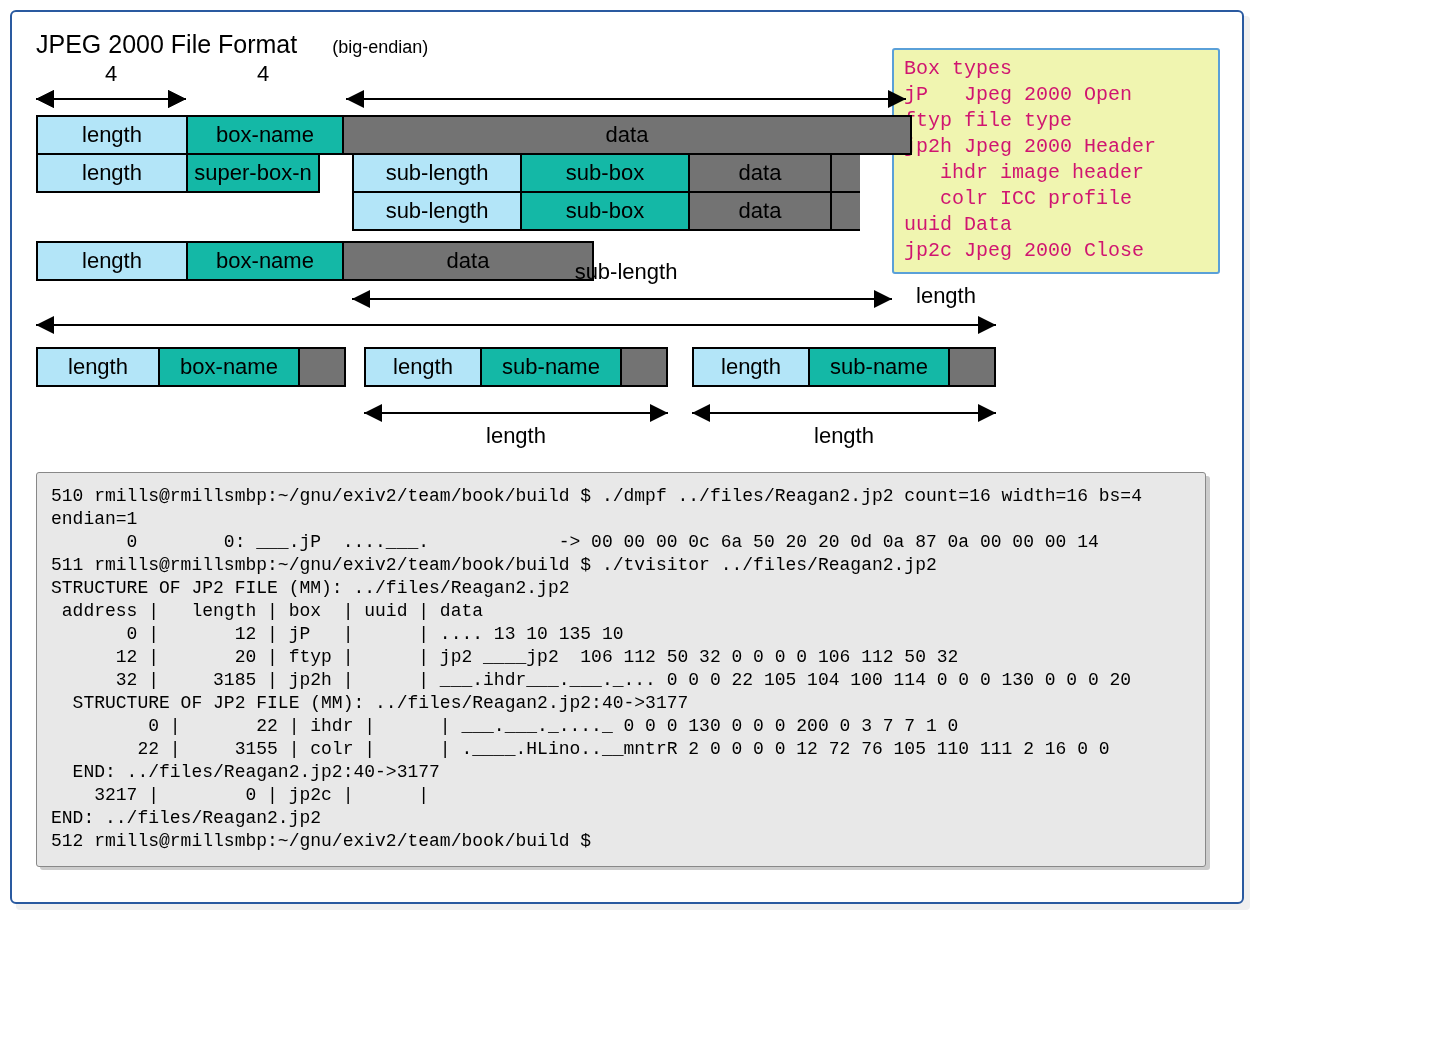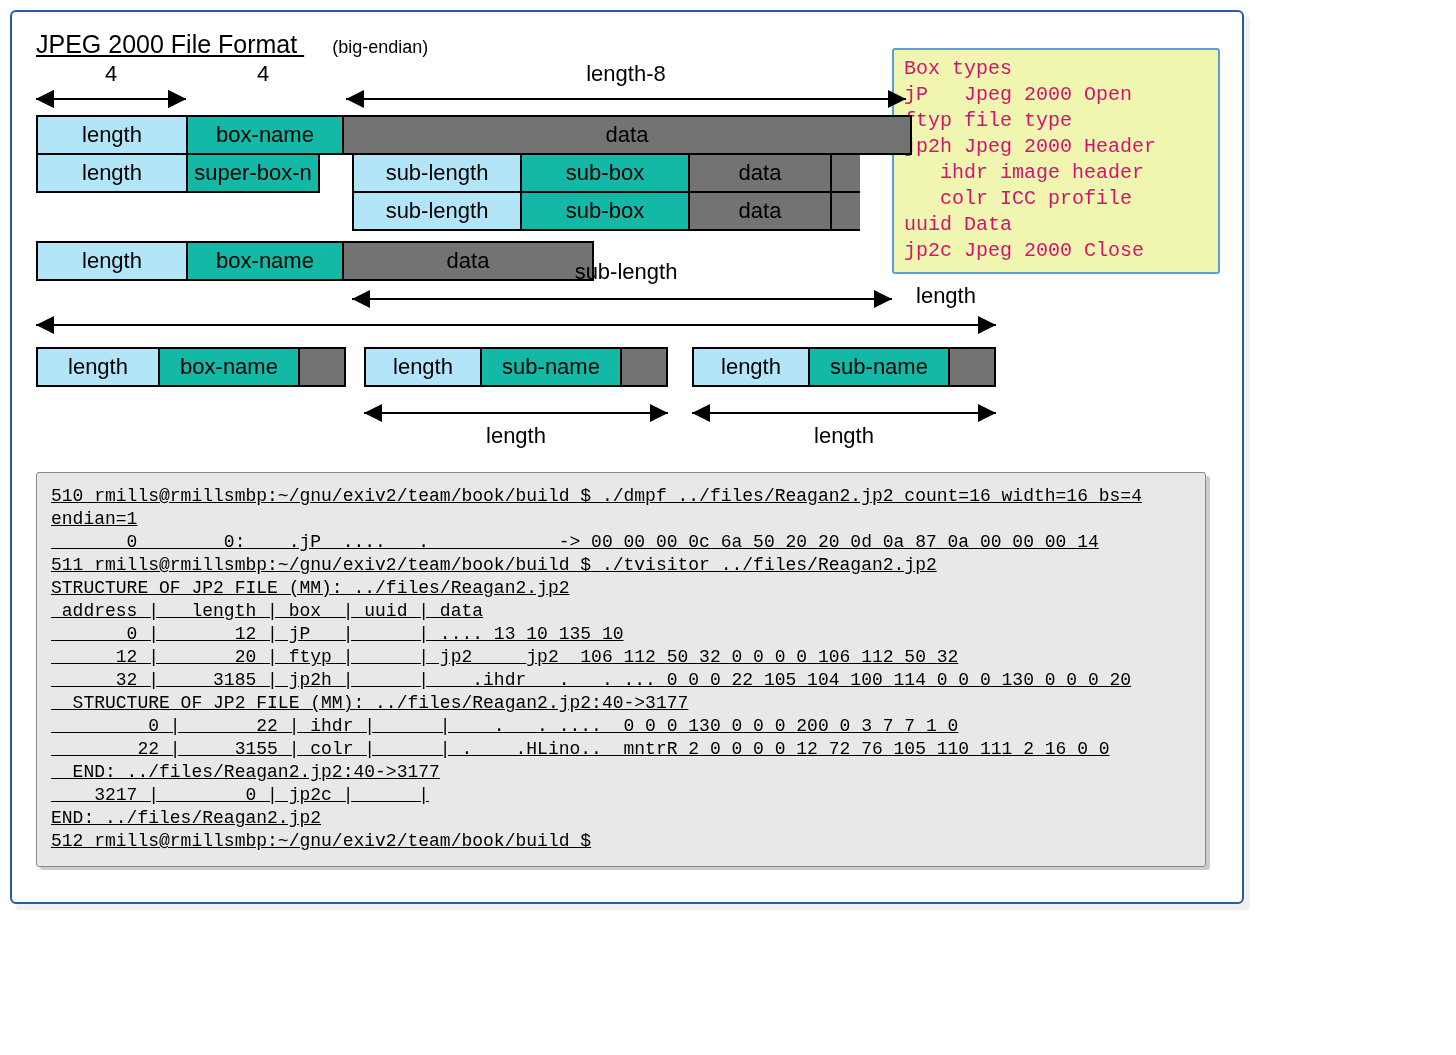--- a/index.html
+++ b/index.html
@@ -27,21 +27,21 @@
     width: 1234px; height: 894px;
     background: #fff;
     border: 2px solid #2a5aa0;
     border-radius: 6px;
     padding: 18px 24px;
   }
   .title-line {
     font-size: 25px;
     margin-bottom: 6px;
   }
-  .title-strong { font-weight: 400; text-decoration: underline; }
+  .title-strong { font-weight: 400; }
   .title-sub { font-size: 18px; margin-left: 28px; }
 
   .diagram-area {
     position: relative;
     height: 400px;
   }
   .cell {
     position: absolute;
     height: 40px;
     border: 2px solid #000;
@@ -96,21 +96,20 @@
     font-size: 20px;
     color: #d01570;
     line-height: 1.3;
     white-space: pre;
   }
 
   .terminal-wrap {
     position: absolute;
     left: 24px; right: 36px;
     top: 460px;
-    text-decoration: underline;
   }
   .term-shadow {
     position: absolute;
     top: 4px; left: 4px; right: -4px;
     height: 394px;
     background: #ccc;
     border-radius: 3px;
   }
   .terminal {
     position: relative;
@@ -157,21 +156,20 @@
           <div class="ah-left"></div>
           <div class="rline"></div>
           <div class="ah-right"></div>
         </div>
       <div class="ruler-label" style="left:152px;top:-4px;width:150px">4</div>
       <div class="ruler" style="left:310px;top:22px;width:560px">
           <div class="ah-left"></div>
           <div class="rline"></div>
           <div class="ah-right"></div>
         </div>
-      <div class="ruler-label" style="left:310px;top:-4px;width:560px">length-8</div>
 
       <div class="cell blue" style="left:0;top:50px;width:152px">length</div>
       <div class="cell pink" style="left:150px;top:50px;width:158px">box-name</div>
       <div class="cell green" style="left:306px;top:50px;width:570px">data</div>
 
       <div class="cell blue" style="left:0;top:88px;width:152px">length</div>
       <div class="cell pink" style="left:150px;top:88px;width:134px">super-box-n</div>
       <div class="cell blue" style="left:316px;top:88px;width:170px">sub-length</div>
       <div class="cell pink" style="left:484px;top:88px;width:170px">sub-box</div>
       <div class="cell green" style="left:652px;top:88px;width:144px">data</div>

